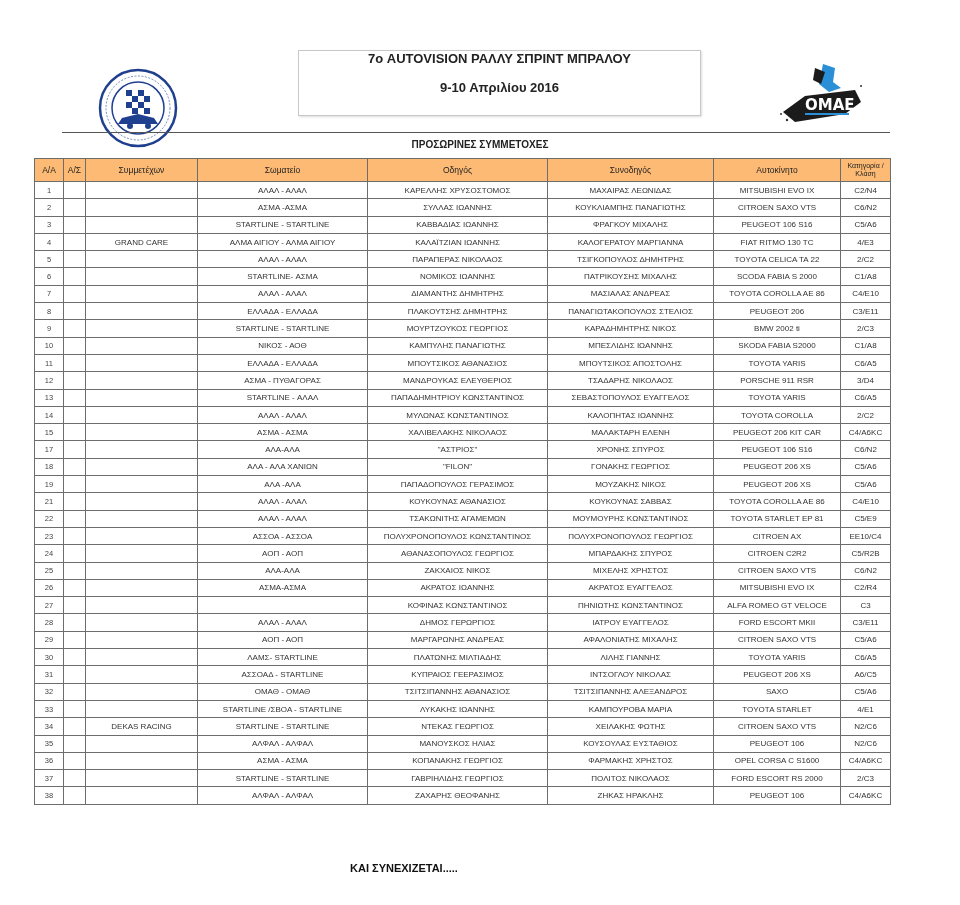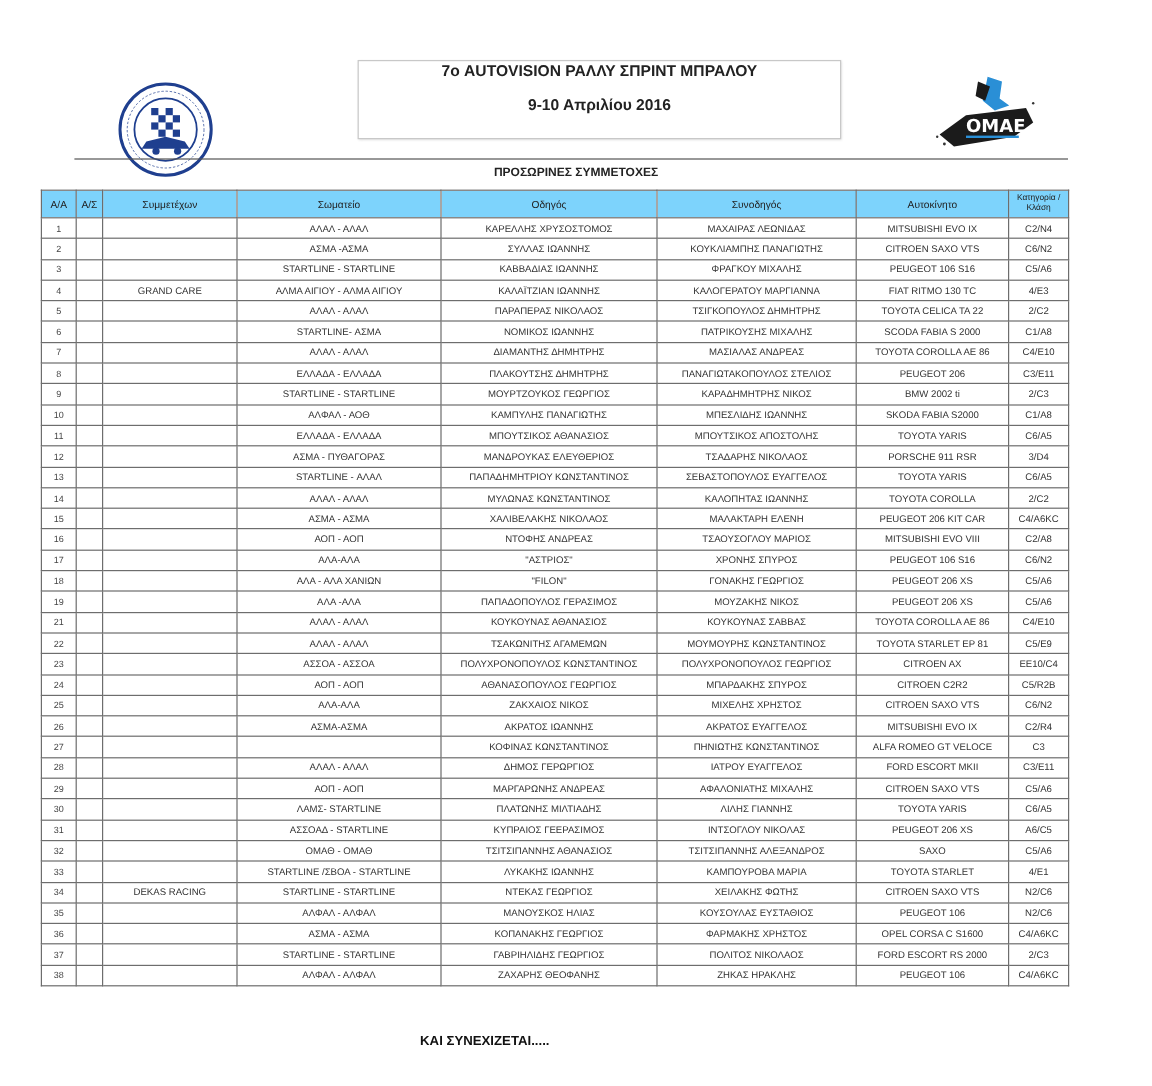--- a/index.html
+++ b/index.html
@@ -6,21 +6,21 @@
   body { width:960px; height:905px; position:relative; font-family:"Liberation Sans", sans-serif; color:#222; overflow:hidden; }
   .logo-left { position:absolute; left:98px; top:68px; width:80px; height:80px; }
   .logo-right { position:absolute; left:775px; top:62px; width:95px; height:70px; }
   .title-box { position:absolute; left:298px; top:50px; width:401px; height:64px; border:1px solid #c8c8c8; box-shadow:1px 1px 2px #ddd; text-align:center; }
   .title-box .t1 { font-size:13px; font-weight:bold; color:#222; }
   .title-box .t2 { margin-top:14px; font-size:13px; font-weight:bold; color:#222; }
   .hr { position:absolute; left:62px; top:132px; width:828px; height:1px; background:#555; }
   .subtitle { position:absolute; left:0; width:960px; top:139px; text-align:center; font-size:10px; font-weight:bold; color:#222; }
   table.grid { position:absolute; left:34px; top:158px; border-collapse:collapse; table-layout:fixed; width:856px; }
   table.grid th, table.grid td { border:1px solid #6d6d6d; font-size:8px; text-align:center; padding:0; overflow:hidden; white-space:nowrap; color:#333; }
-  table.grid th { background:#7dd3fc; height:22px; font-weight:normal; color:#222; font-size:8.5px; }
+  table.grid th { background:#fdba74; height:22px; font-weight:normal; color:#222; font-size:8.5px; }
   table.grid th.small { font-size:7px; line-height:8px; }
   table.grid td { height:16.3px; }
   table.grid td.num { font-size:7.5px; color:#444; }
   .footer { position:absolute; left:0; width:808px; top:862px; text-align:center; font-size:11px; font-weight:bold; color:#111; }
 </style>
 </head>
 <body>
 
 <div class="logo-left">
   <svg width="80" height="80" viewBox="0 0 80 80">
@@ -176,21 +176,21 @@
         <td>STARTLINE - STARTLINE</td>
         <td>ΜΟΥΡΤΖΟΥΚΟΣ ΓΕΩΡΓΙΟΣ</td>
         <td>ΚΑΡΑΔΗΜΗΤΡΗΣ ΝΙΚΟΣ</td>
         <td>BMW 2002 ti</td>
         <td>2/C3</td>
       </tr>
       <tr>
         <td class="num">10</td>
         <td></td>
         <td></td>
-        <td>ΑΛΦΑΛ - ΑΟΘ</td>
+        <td>ΝΙΚΟΣ - ΑΟΘ</td>
         <td>ΚΑΜΠΥΛΗΣ ΠΑΝΑΓΙΩΤΗΣ</td>
         <td>ΜΠΕΣΛΙΔΗΣ ΙΩΑΝΝΗΣ</td>
         <td>SKODA FABIA S2000</td>
         <td>C1/A8</td>
       </tr>
       <tr>
         <td class="num">11</td>
         <td></td>
         <td></td>
         <td>ΕΛΛΑΔΑ - ΕΛΛΑΔΑ</td>
@@ -231,30 +231,20 @@
       </tr>
       <tr>
         <td class="num">15</td>
         <td></td>
         <td></td>
         <td>ΑΣΜΑ - ΑΣΜΑ</td>
         <td>ΧΑΛΙΒΕΛΑΚΗΣ ΝΙΚΟΛΑΟΣ</td>
         <td>ΜΑΛΑΚΤΑΡΗ ΕΛΕΝΗ</td>
         <td>PEUGEOT 206 KIT CAR</td>
         <td>C4/A6KC</td>
-      </tr>
-      <tr>
-        <td class="num">16</td>
-        <td></td>
-        <td></td>
-        <td>ΑΟΠ - ΑΟΠ</td>
-        <td>ΝΤΟΦΗΣ ΑΝΔΡΕΑΣ</td>
-        <td>ΤΣΑΟΥΣΟΓΛΟΥ ΜΑΡΙΟΣ</td>
-        <td>MITSUBISHI EVO VIII</td>
-        <td>C2/A8</td>
       </tr>
       <tr>
         <td class="num">17</td>
         <td></td>
         <td></td>
         <td>ΑΛΑ-ΑΛΑ</td>
         <td>"ΑΣΤΡΙΟΣ"</td>
         <td>ΧΡΟΝΗΣ ΣΠΥΡΟΣ</td>
         <td>PEUGEOT 106 S16</td>
         <td>C6/N2</td>

